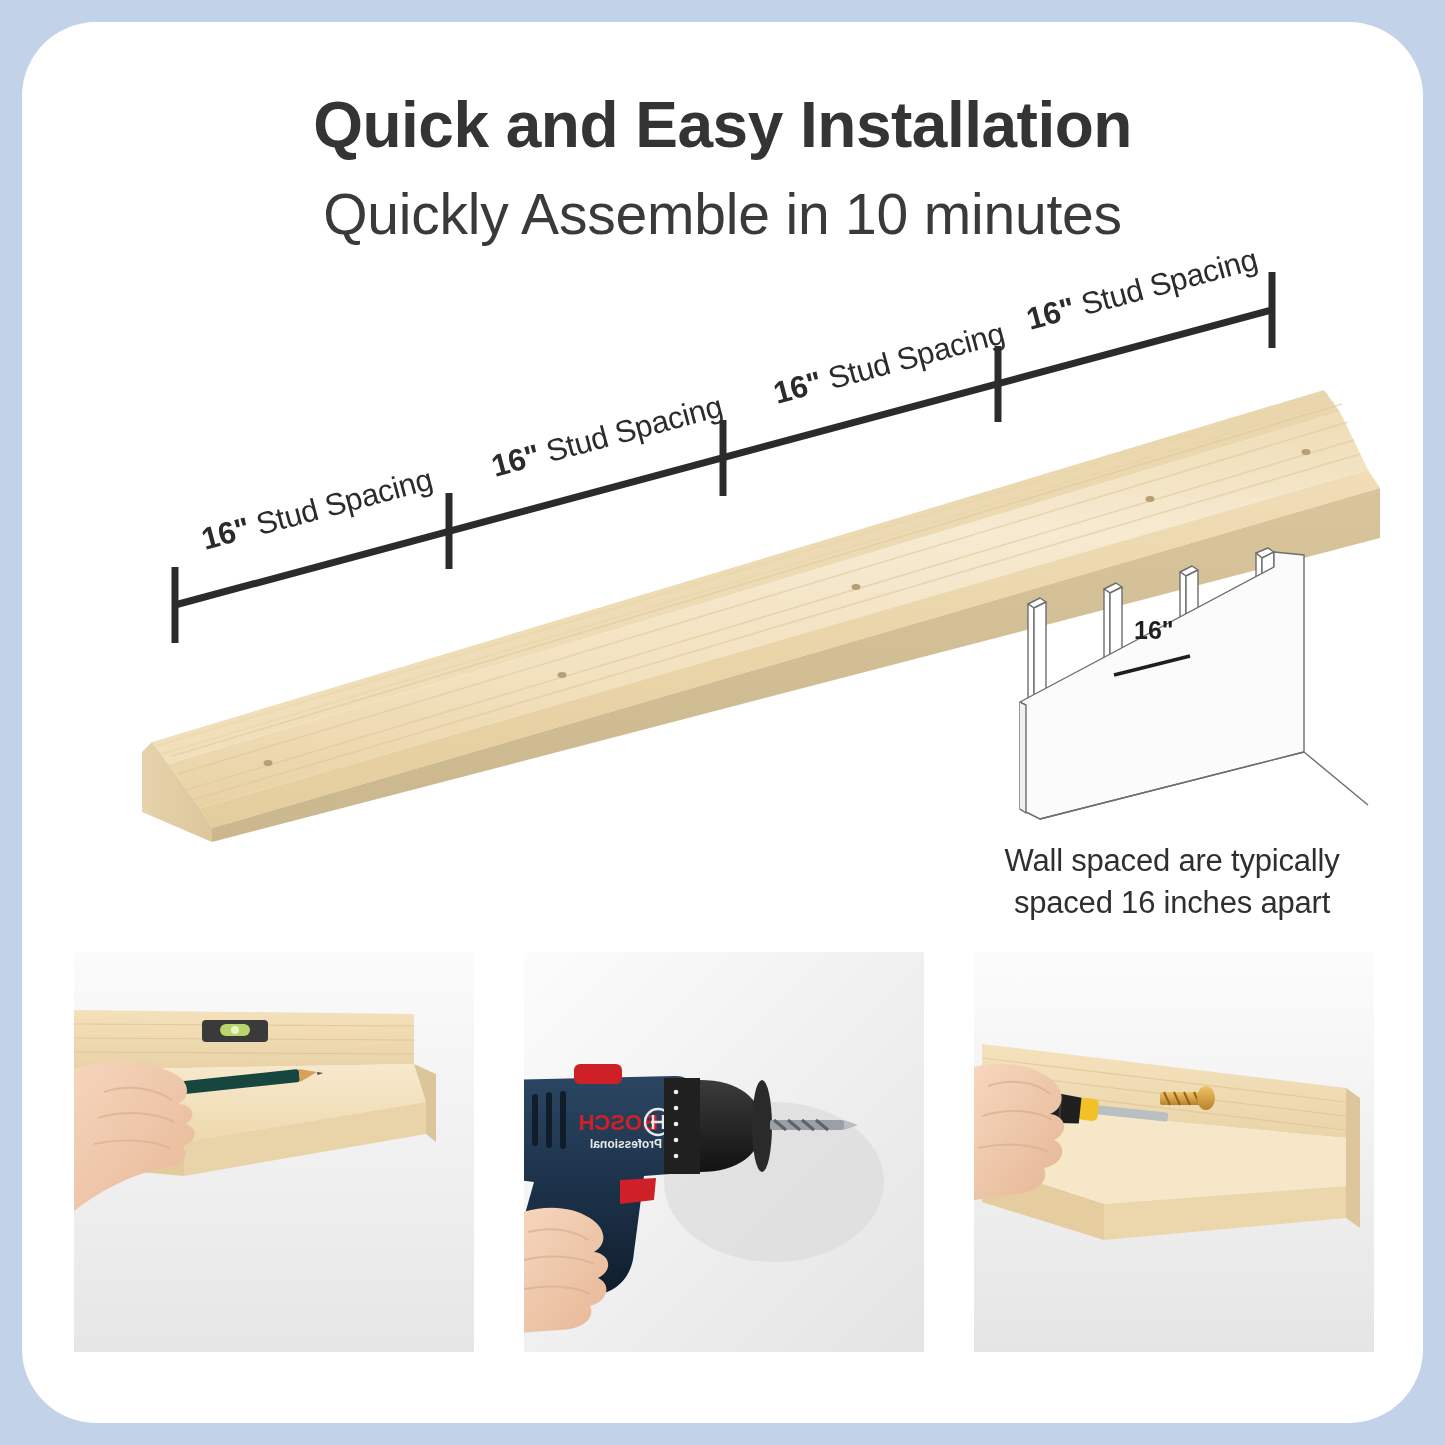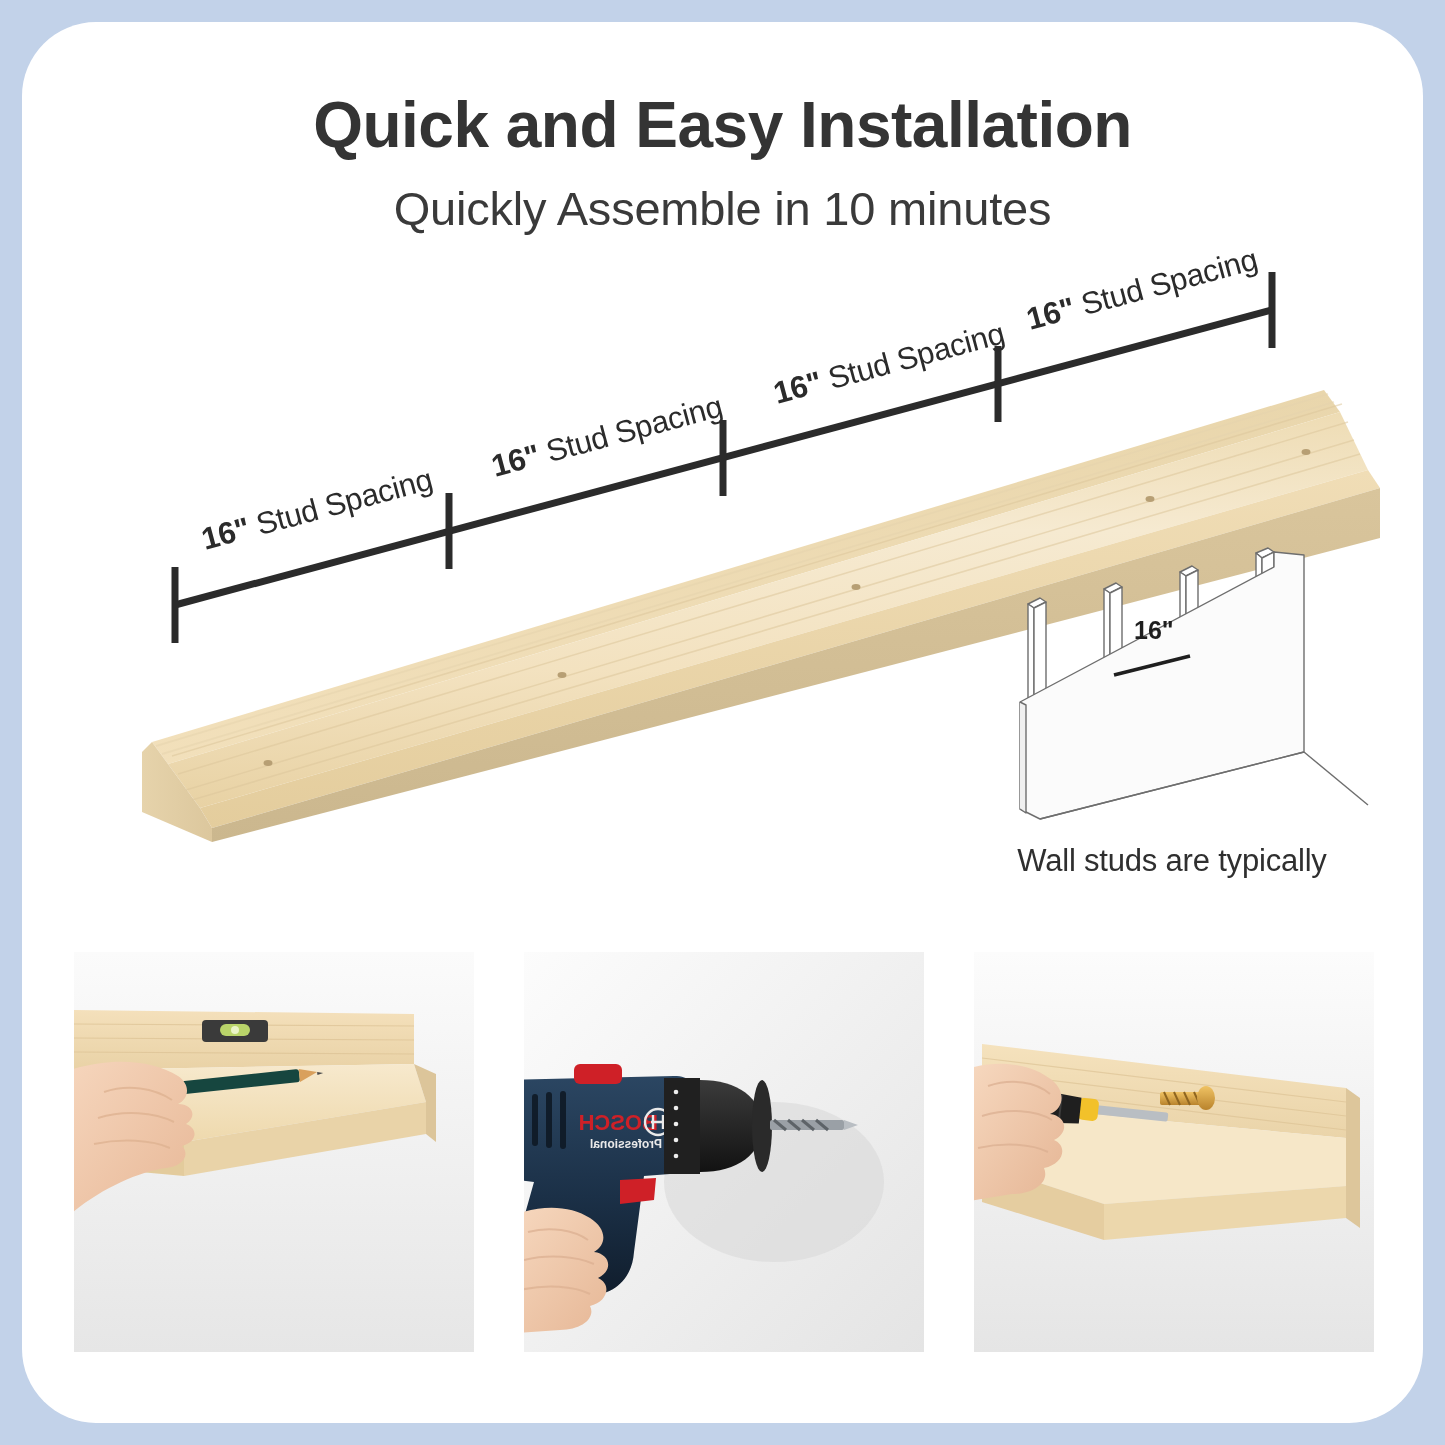--- a/index.html
+++ b/index.html
@@ -45,21 +45,21 @@
   }
   #title {
     font-size: 64px;
     font-weight: 700;
     color: #343434;
     letter-spacing: -0.5px;
     line-height: 1.05;
   }
   #subtitle {
     margin-top: 22px;
-    font-size: 47px;
+    font-size: 57px;
     font-weight: 400;
     color: #3a3a3a;
     letter-spacing: -0.2px;
   }
 
   
   #weight-badge {
     position: absolute;
     left: 128px;
     top: 248px;
@@ -290,21 +290,22 @@
         </g>
 
         <g>
           <line x1="132" y1="128" x2="208" y2="109" stroke="#1f1f1f" stroke-width="3.5"></line>
           <text class="stud-dim-text" x="152" y="92">16"</text>
         </g>
       </svg>
     </div>
 
     <div id="stud-caption">
-      <div>Wall studs are typically</div>
+      <div>Wall spaced are typically</div>
+      <div>spaced 16 inches apart</div>
     </div>
 
     <div id="photo-row">
 
       <div class="photo">
         <svg viewBox="0 0 400 400" xmlns="http://www.w3.org/2000/svg">
           <defs>
             <linearGradient id="p1wall" x1="0" y1="0" x2="0" y2="1">
               <stop offset="0%" stop-color="#fbfbfb"></stop>
                 <stop offset="100%" stop-color="#e6e6e6"></stop>

